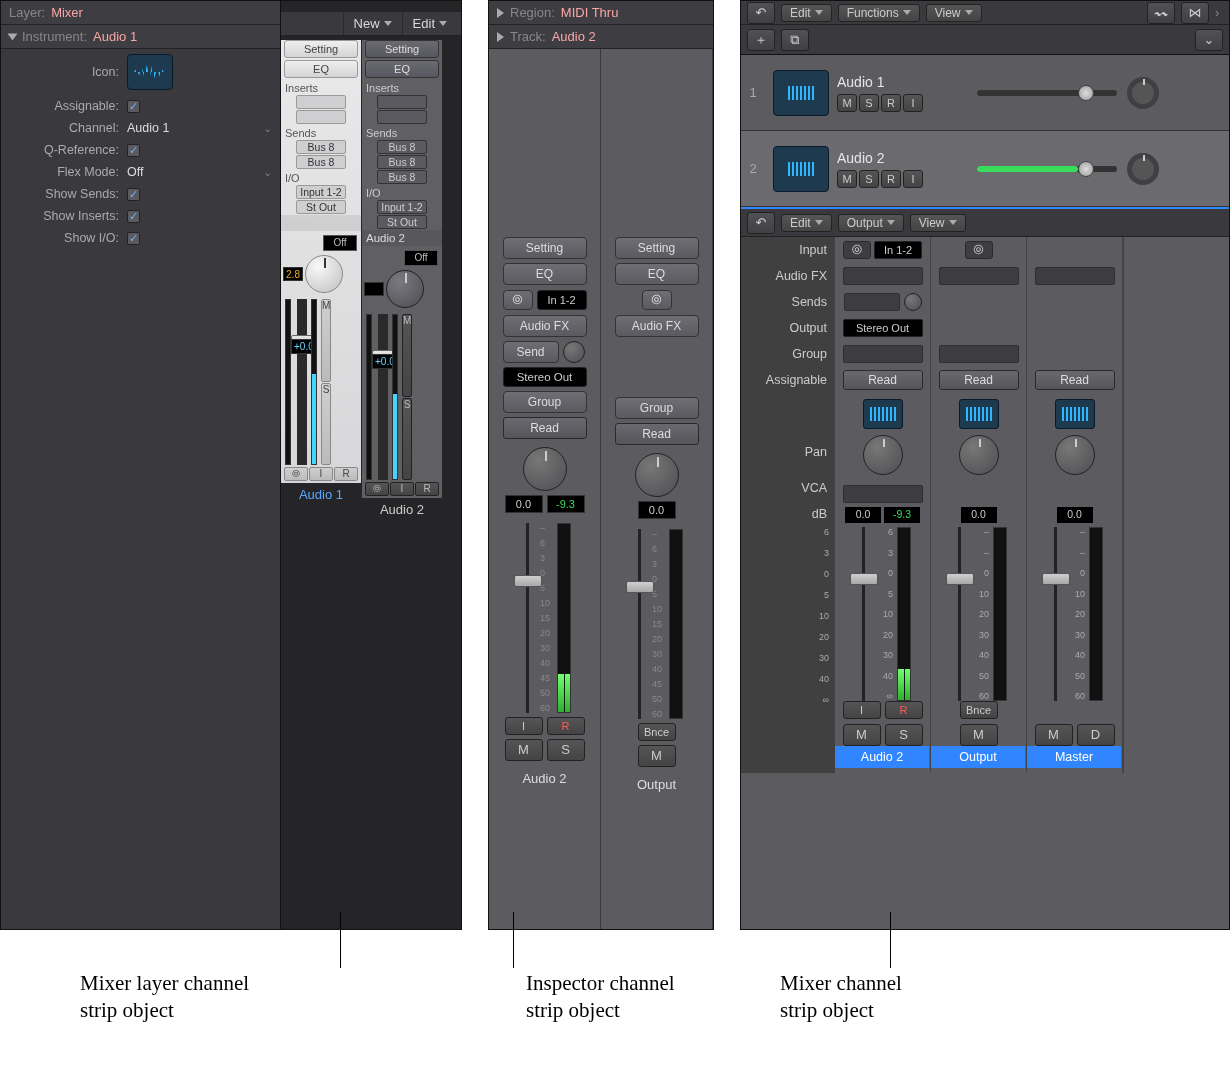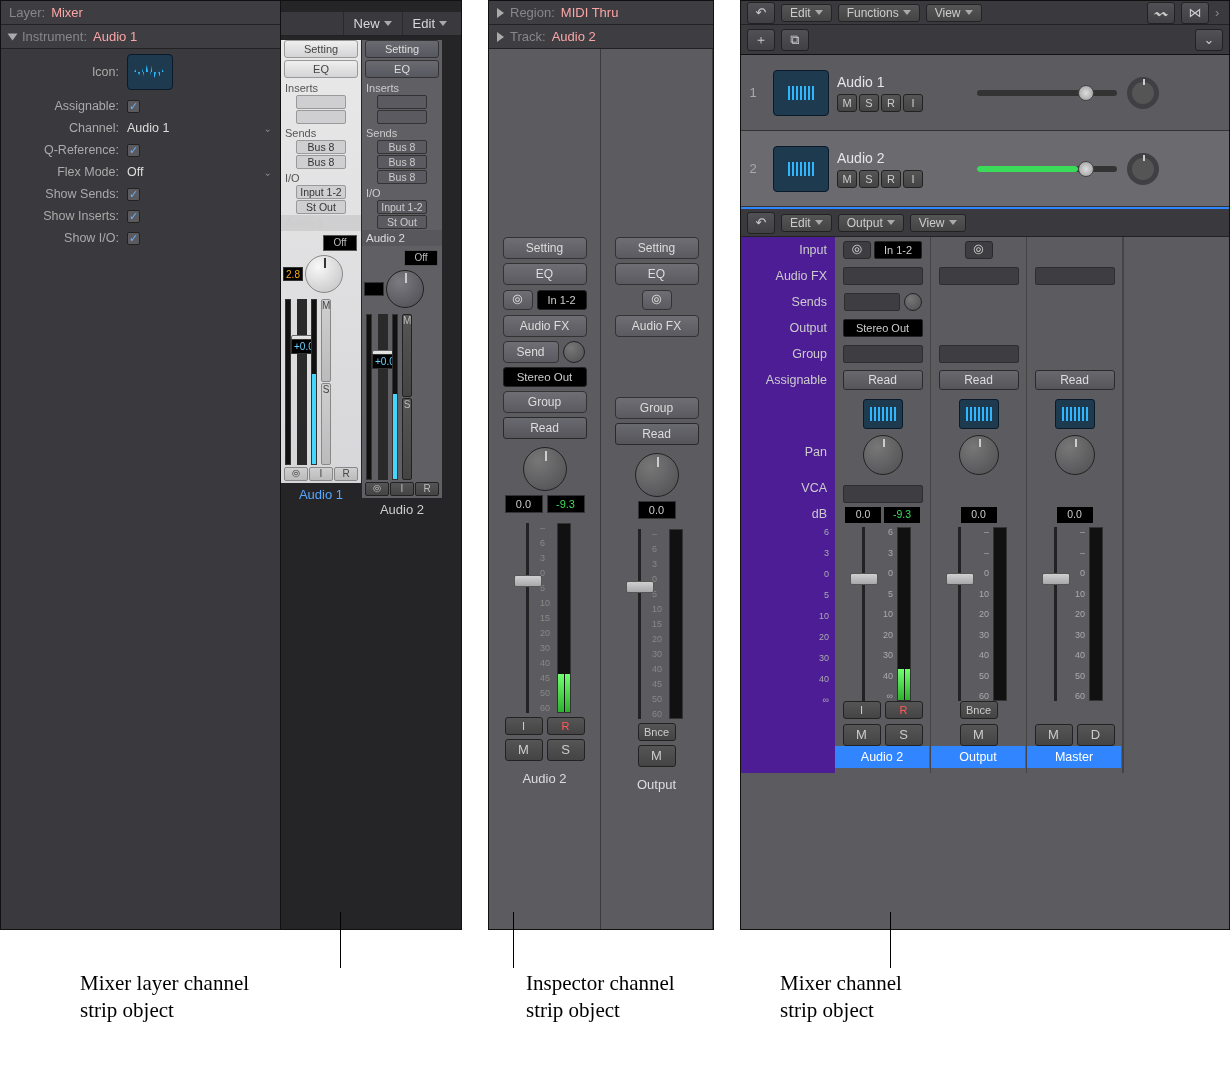--- a/index.html
+++ b/index.html
@@ -111,21 +111,21 @@
   .tr-slider { width:140px; height:6px; background:#333; border-radius:3px; position:relative; margin:0 10px;}
   .tr-slider-fill { position:absolute; left:0; top:0; bottom:0; border-radius:3px; background:#3bdc5a;}
   .tr-slider-knob { position:absolute; top:-5px; width:16px; height:16px; border-radius:50%; background:radial-gradient(#ddd,#999); border:1px solid #444;}
   .tr-pan { width:32px; height:32px; border-radius:50%; border:5px solid #404044; background:#555; position:relative; margin-right:8px;}
   .tr-pan::after { content:""; position:absolute; top:-3px; left:50%; width:2px; height:6px; background:#ccc;}
   
   
   .mixer-area { flex:1; border-top:2px solid #2f87ff; background:#5c5c60; display:flex; flex-direction:column;}
   .mixer-bar { height:28px; background:#3a3a3e; display:flex; align-items:center; gap:6px; padding:0 6px; border-bottom:1px solid #222;}
   .mix-rows { display:flex;}
-  .mix-labels { width:94px; background:#4c1d95; display:flex; flex-direction:column;}
+  .mix-labels { width:94px; background:#404040; display:flex; flex-direction:column;}
   .mix-label-row { height:26px; display:flex; align-items:center; justify-content:flex-end; padding-right:8px; font-size:12.5px; color:#ccc;}
   .mix-slot-area { flex:1; display:flex;}
   .mix-col { width:96px; border-right:1px solid #444; display:flex; flex-direction:column; align-items:center;}
   .mix-slot { height:26px; width:100%; display:flex; align-items:center; justify-content:center;}
   .mix-slot .slot-box { width:80px; height:18px; background:#000; color:#ccc; text-align:center; font-size:11px; line-height:16px; border:1px solid #222; border-radius:2px;}
   .mix-slot .empty-box { width:80px; height:18px; background:#3e3e42; border:1px solid #2e2e30; border-radius:2px;}
   .mix-slot .io-glyph { width:28px; height:18px; background:#3e3e42; border:1px solid #2a2a2c; border-radius:3px; text-align:center; line-height:16px; color:#ccc;}
   .mix-read { width:80px; height:20px; background:linear-gradient(#68686e,#55555a); border:1px solid #2a2a2c; border-radius:3px; text-align:center; color:#ddd; font-size:12px; line-height:18px;}
   .mix-icon-box { width:40px; height:30px; background:#1d3a4f; border-radius:3px; border:1px solid #0a1a2a; display:flex; align-items:center; justify-content:center; margin-top:6px;}
   .wf-sm { width:26px; height:14px; background:repeating-linear-gradient(90deg,#2fb6ff 0 2px,transparent 2px 4px); }

